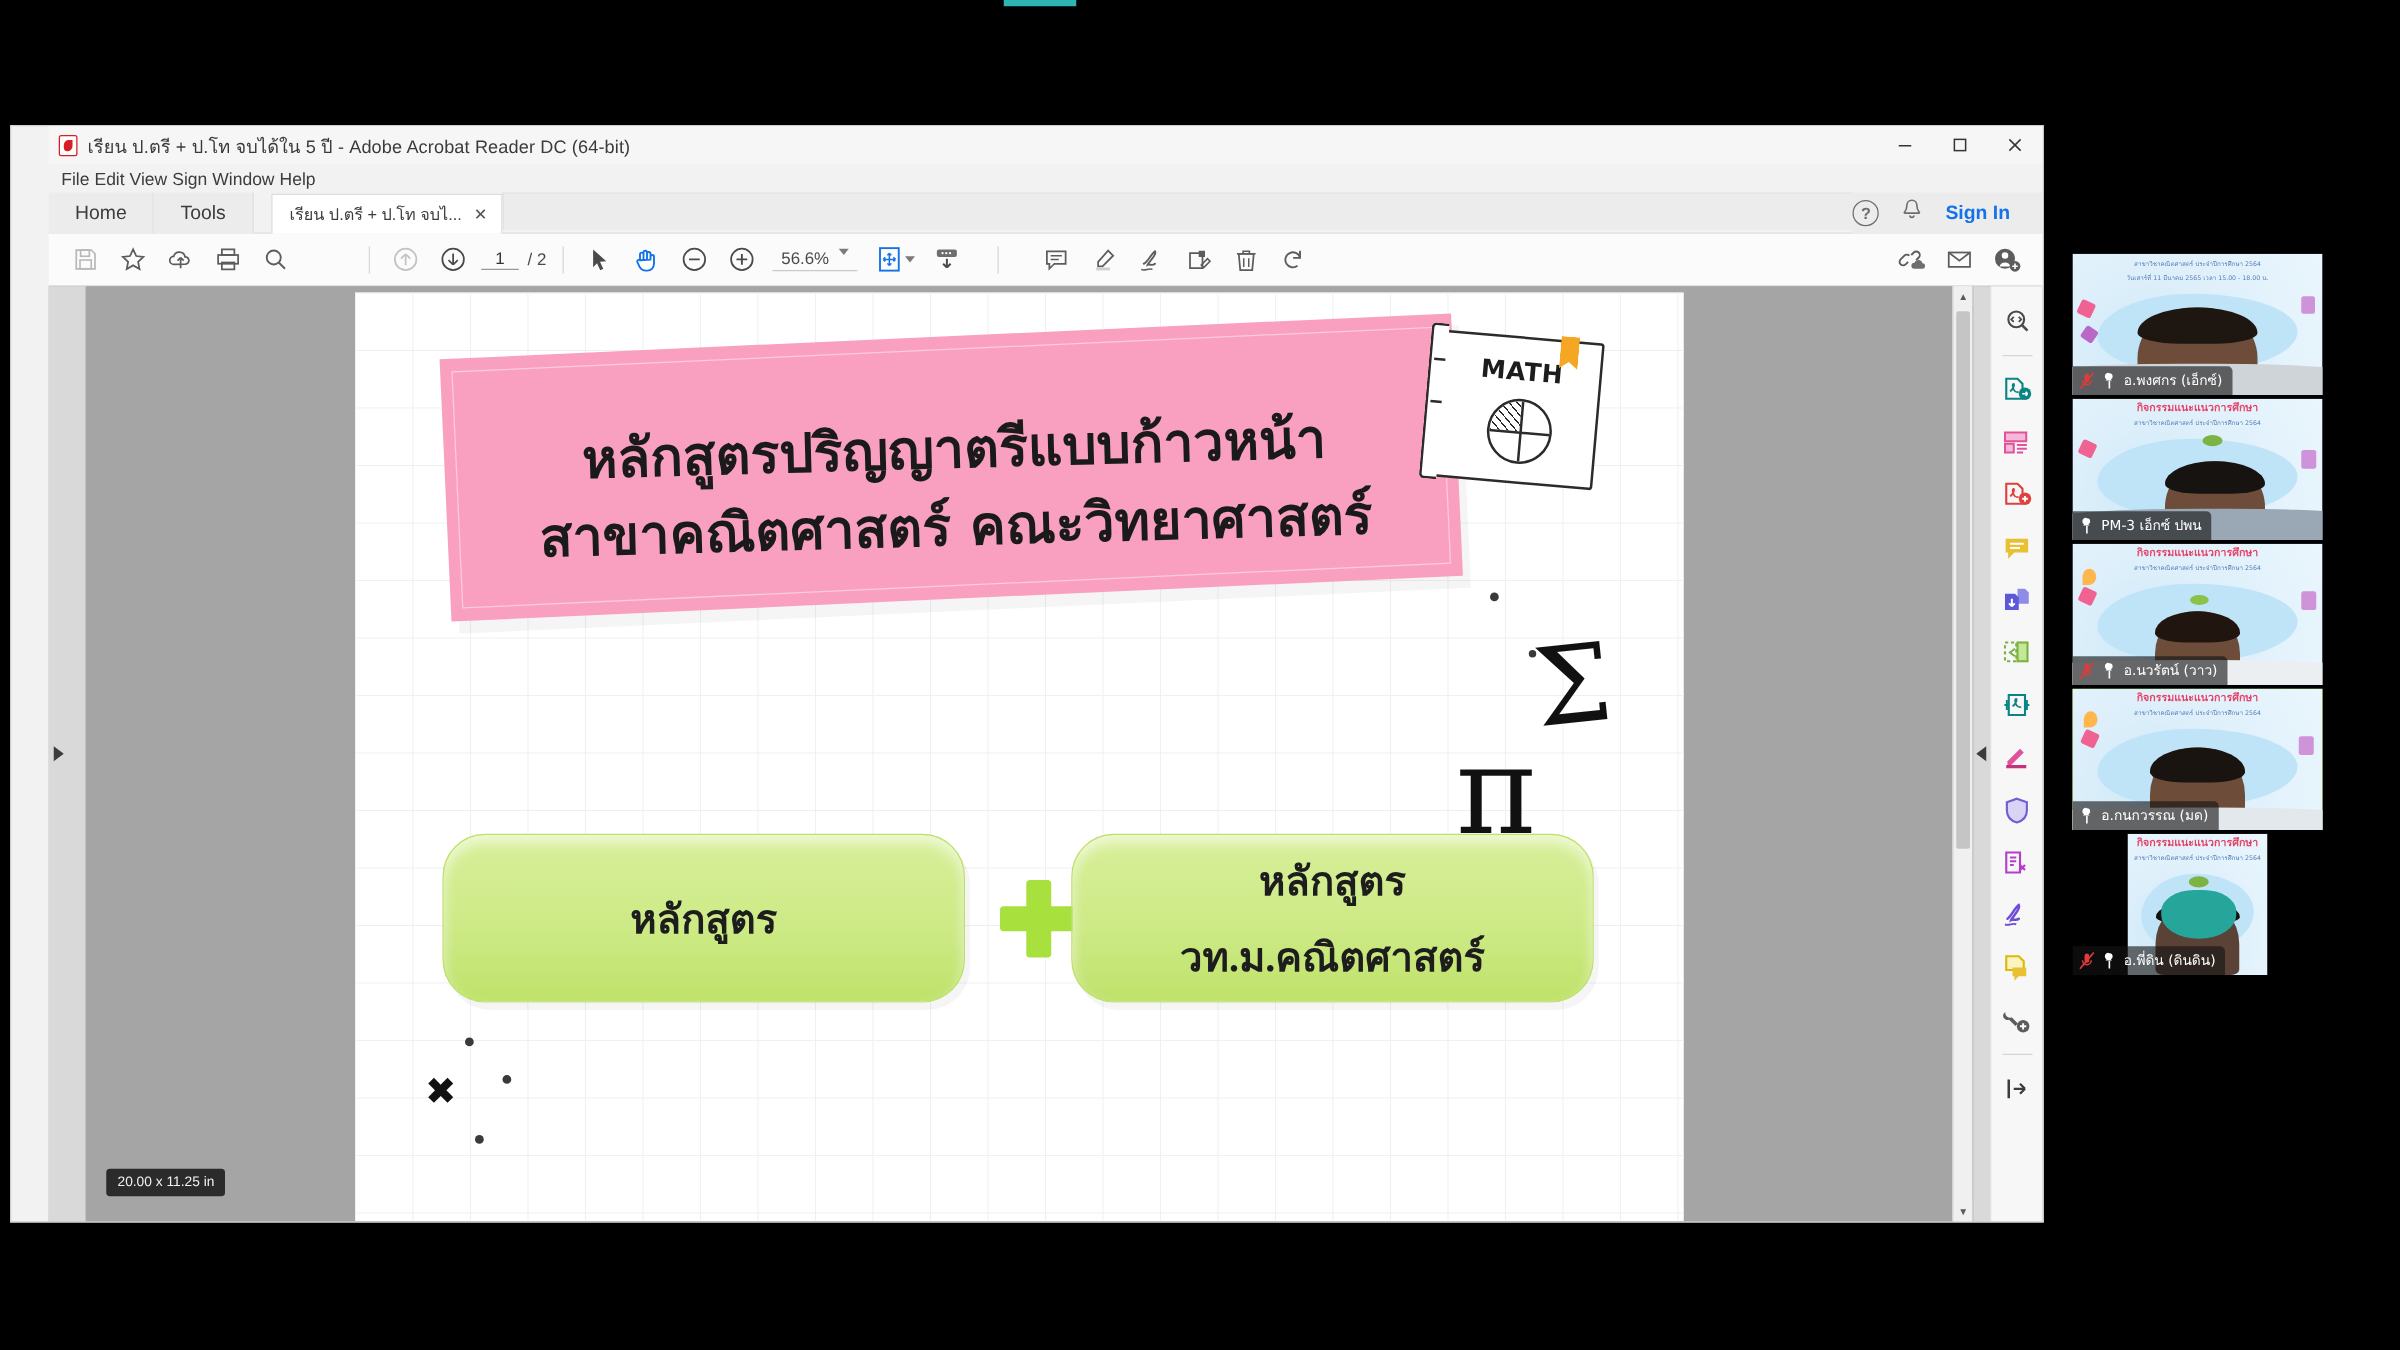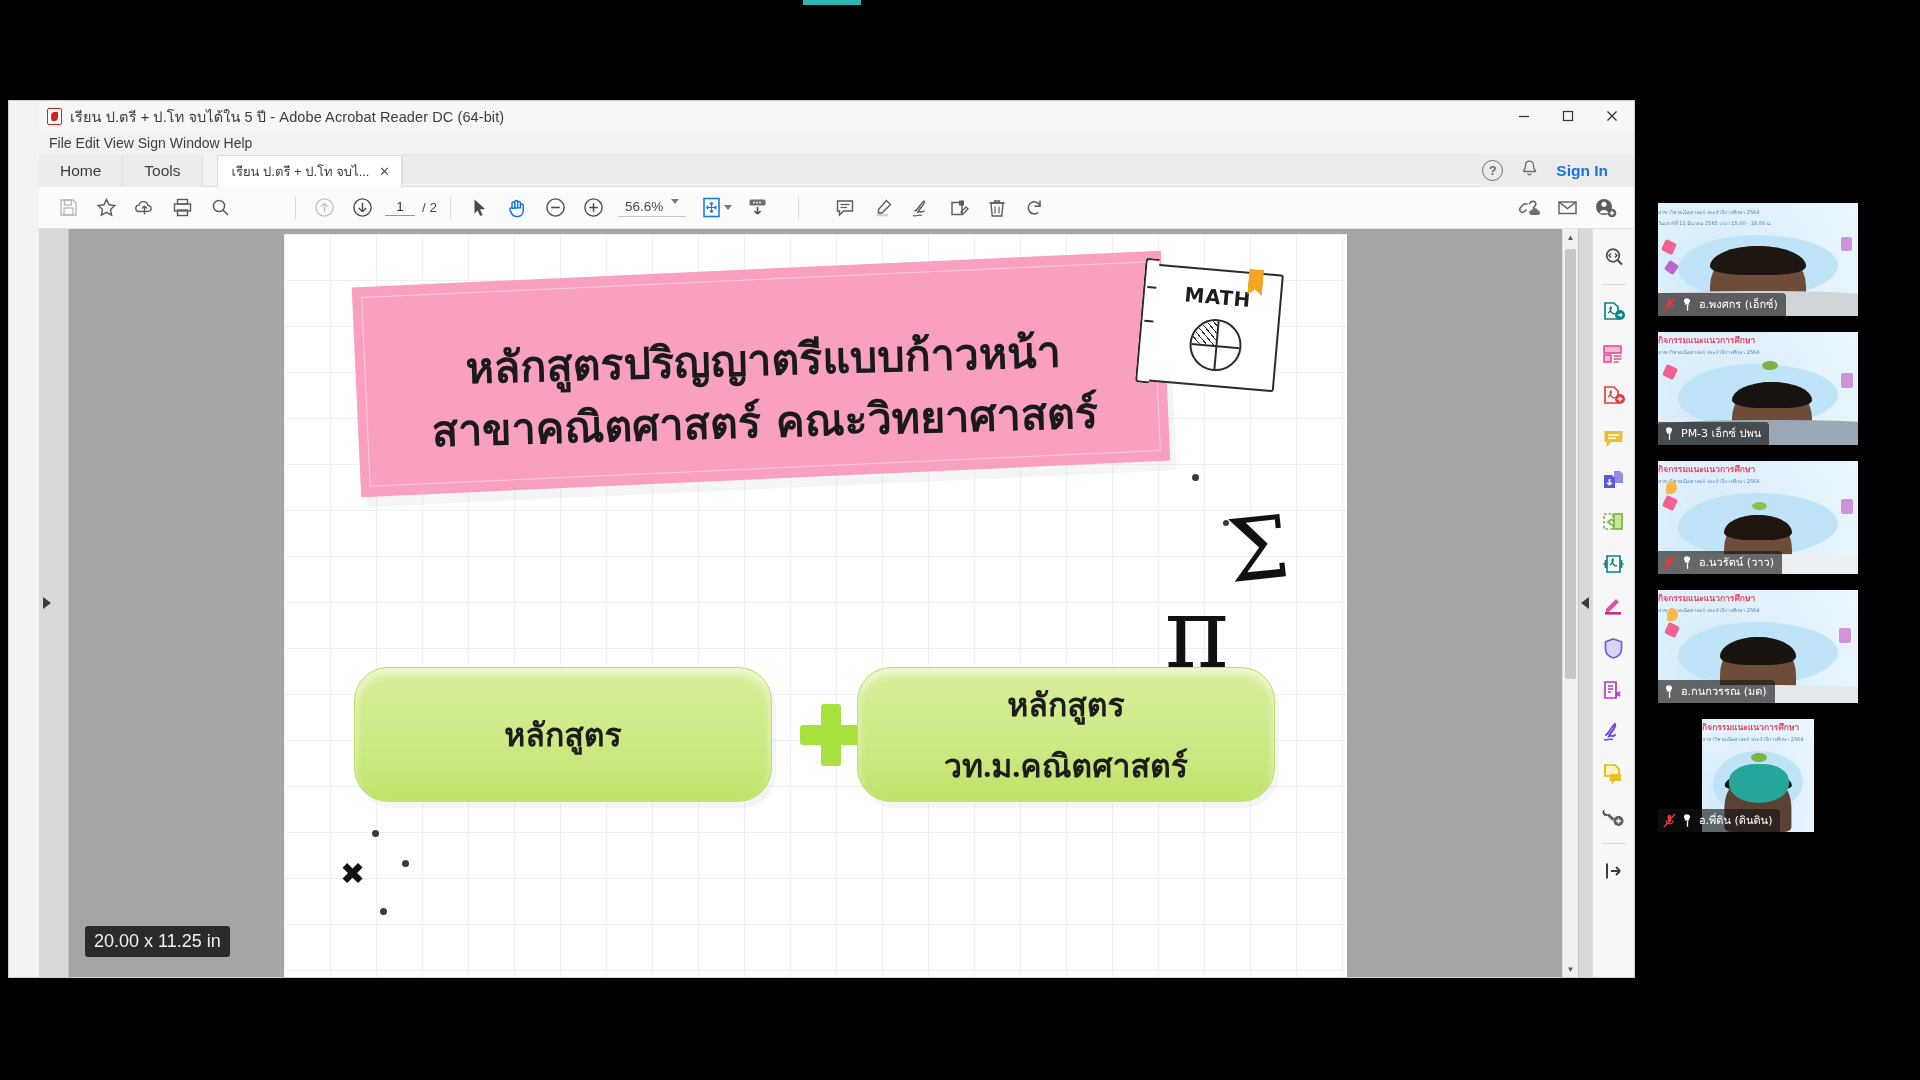--- a/index.html
+++ b/index.html
@@ -243,21 +243,21 @@
     color: #9dd93a;
   }
   .plus-sign::before, .plus-sign::after {
     content: ""; position: absolute; background: #a8e03e; border-radius: 3px;
   }
   .plus-sign::before { left: 0; top: 21px; width: 62px; height: 20px; }
   .plus-sign::after  { top: 0; left: 21px; width: 20px; height: 62px; }
 
   .size-tooltip {
     position: absolute; left: 16px; bottom: 20px; background: #2b2b2b; color: #f0f0f0;
-    font-size: 18px; padding: 5px 9px; border-radius: 3px; z-index: 10;
+    font-size: 11px; padding: 5px 9px; border-radius: 3px; z-index: 10;
   }
 
   
   .doc-scrollbar {
     width: 16px; background: #f0f0f0; border-left: 1px solid #dcdcdc;
     flex: 0 0 16px; position: relative; display:flex; flex-direction:column;
   }
   .sb-arrow {
     height: 16px; display: flex; align-items: center; justify-content: center;
     color: #5a5a5a; font-size: 8px; background:#f0f0f0;
@@ -286,35 +286,35 @@
     padding-top: 8px; gap: 2px;
   }
   .rail-btn {
     width: 38px; height: 40px; display: flex; align-items: center; justify-content: center;
   }
   .rail-sep { width: 24px; height: 1px; background: #d6d6d6; margin: 5px 0; }
 
   
   .video-strip {
     position: absolute; left: 1658px; top: 203px; width: 200px;
-    display: flex; flex-direction: column; gap: 16px;
+    display: flex; flex-direction: column; gap: 3px;
   }
   .video-tile {
     position: relative; overflow: hidden; background: #17202b;
   }
   .video-tile.active { outline: 3px solid #b9e24a; outline-offset: -3px; }
   .vt-bg { position: absolute; inset: 0; background:
       radial-gradient(circle at 30% 70%, #cfe9f8 0%, #dff0fb 45%, #eaf6fd 100%);
   }
   .vt-blob {
     position: absolute; left: 10%; top: 28%; width: 80%; height: 56%;
     background: #bfe3f7; border-radius: 48% 52% 55% 45% / 55% 48% 52% 45%;
   }
   .vt-header {
-    position: absolute; top: 3px; left: 0; right: 0; 
+    position: absolute; top: 3px; left: 0; right: 0; text-align: center;
     font-family: "DejaVu Sans", sans-serif; color: #e0456b; font-weight: bold;
     font-size: 8.5px; line-height: 1.25; text-shadow: 0 0 1px rgba(255,255,255,.8);
   }
   .vt-sub { font-size: 5px; color: #4a7bb5; font-weight: normal; }
   .vt-person {
     position: absolute; left: 50%; transform: translateX(-50%); bottom: 0;
     width: 48%; background: #6d4c3a;
     border-radius: 46% 46% 10% 10% / 58% 58% 8% 8%;
   }
   .vt-hair {

